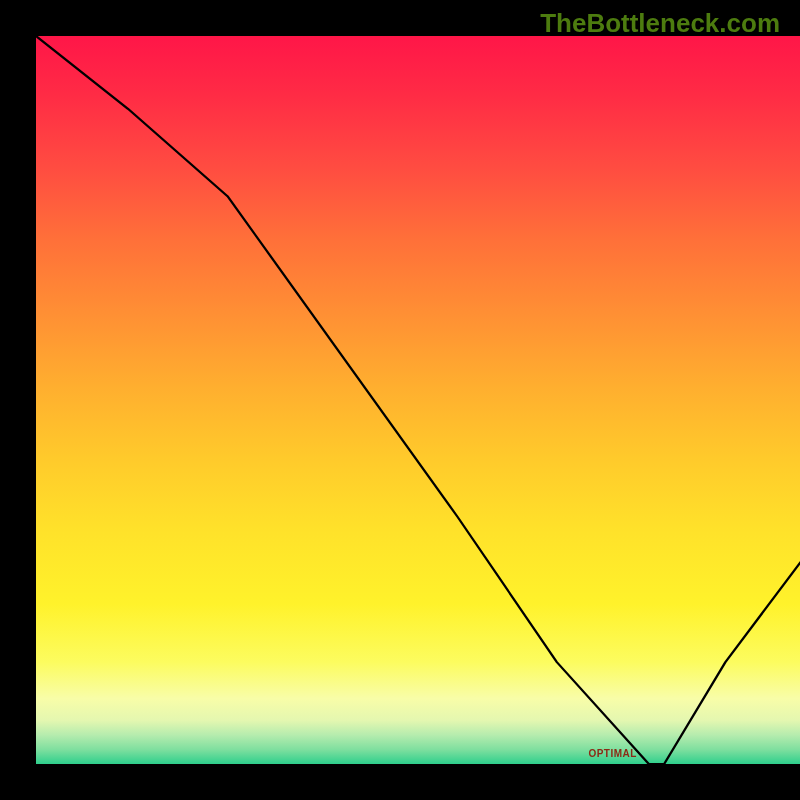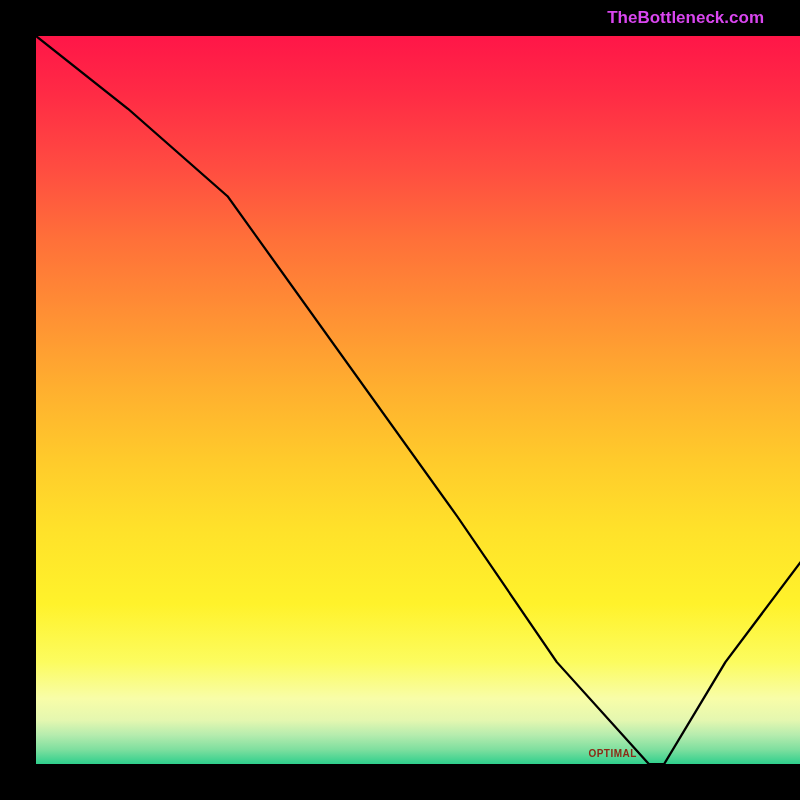--- a/index.html
+++ b/index.html
@@ -7,23 +7,23 @@
     width: 800px;
     height: 800px;
     background: #000000;
     font-family: Arial, Helvetica, sans-serif;
     overflow: hidden;
     position: relative;
   }
   .watermark {
     position: absolute;
     top: 8px;
-    right: 36px;
-    color: #d946ef;
-    font-size: 17px;
+    right: 20px;
+    color: #4d7c0f;
+    font-size: 26px;
     font-weight: bold;
     z-index: 10;
   }
   .plot-area {
     position: absolute;
     top: 36px;
     left: 36px;
     width: 766px;
     height: 728px;
     overflow: hidden;

